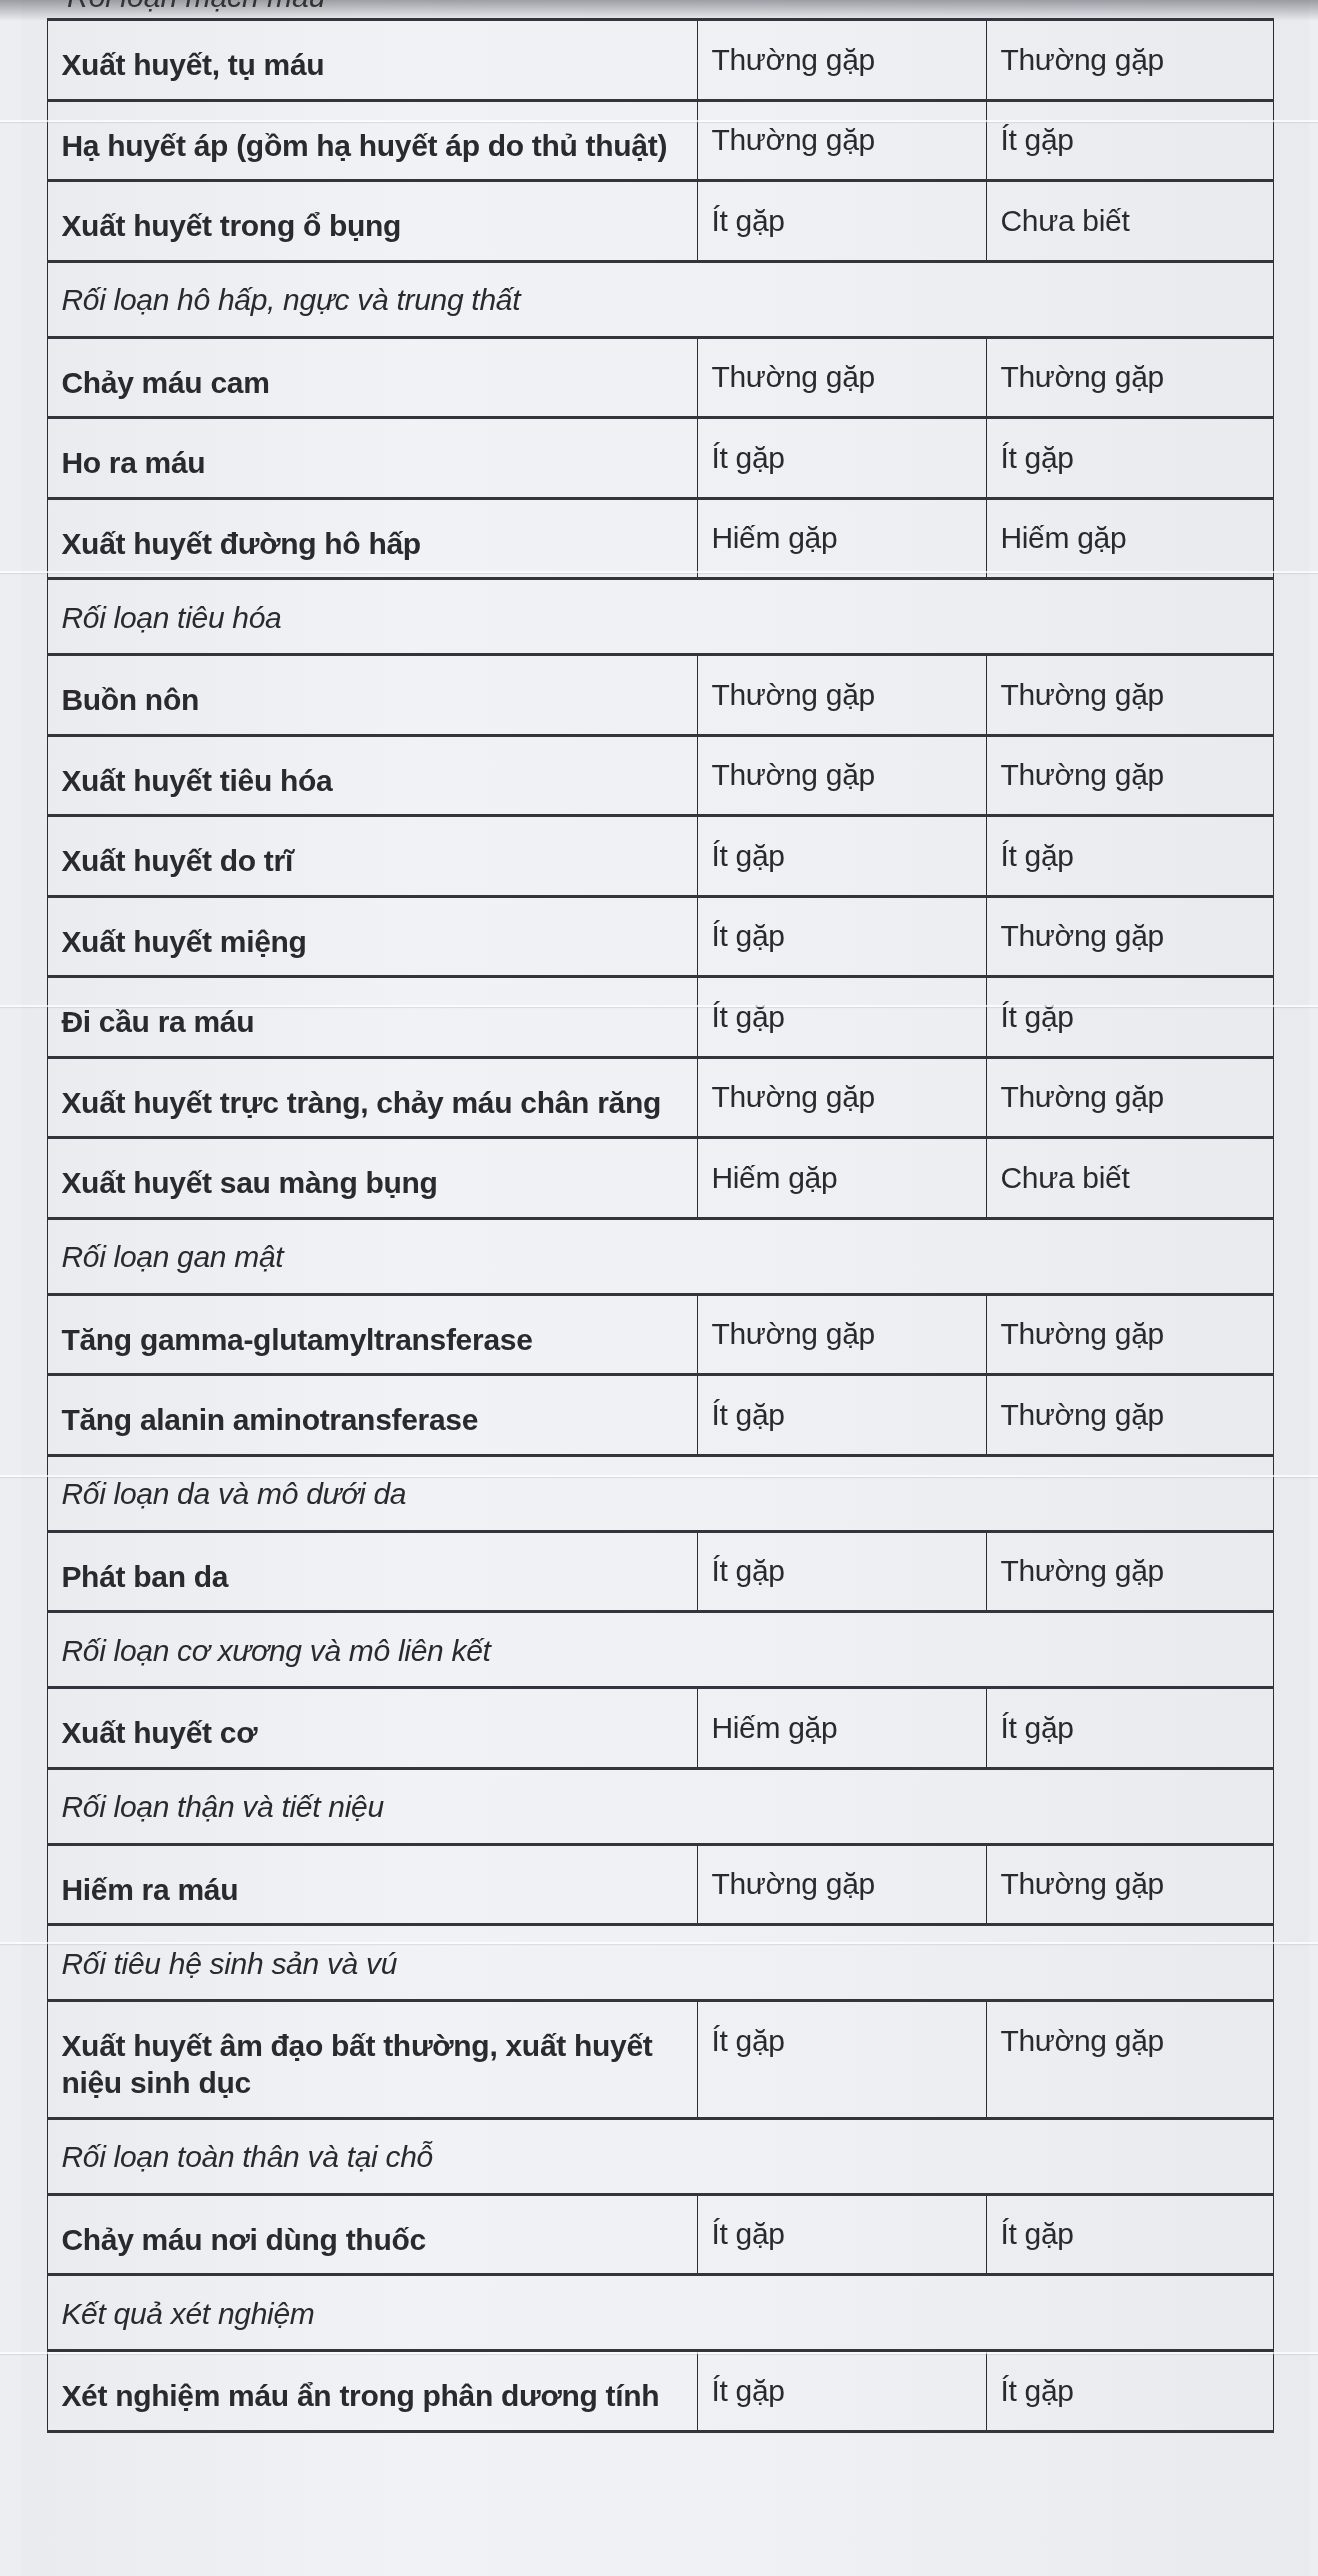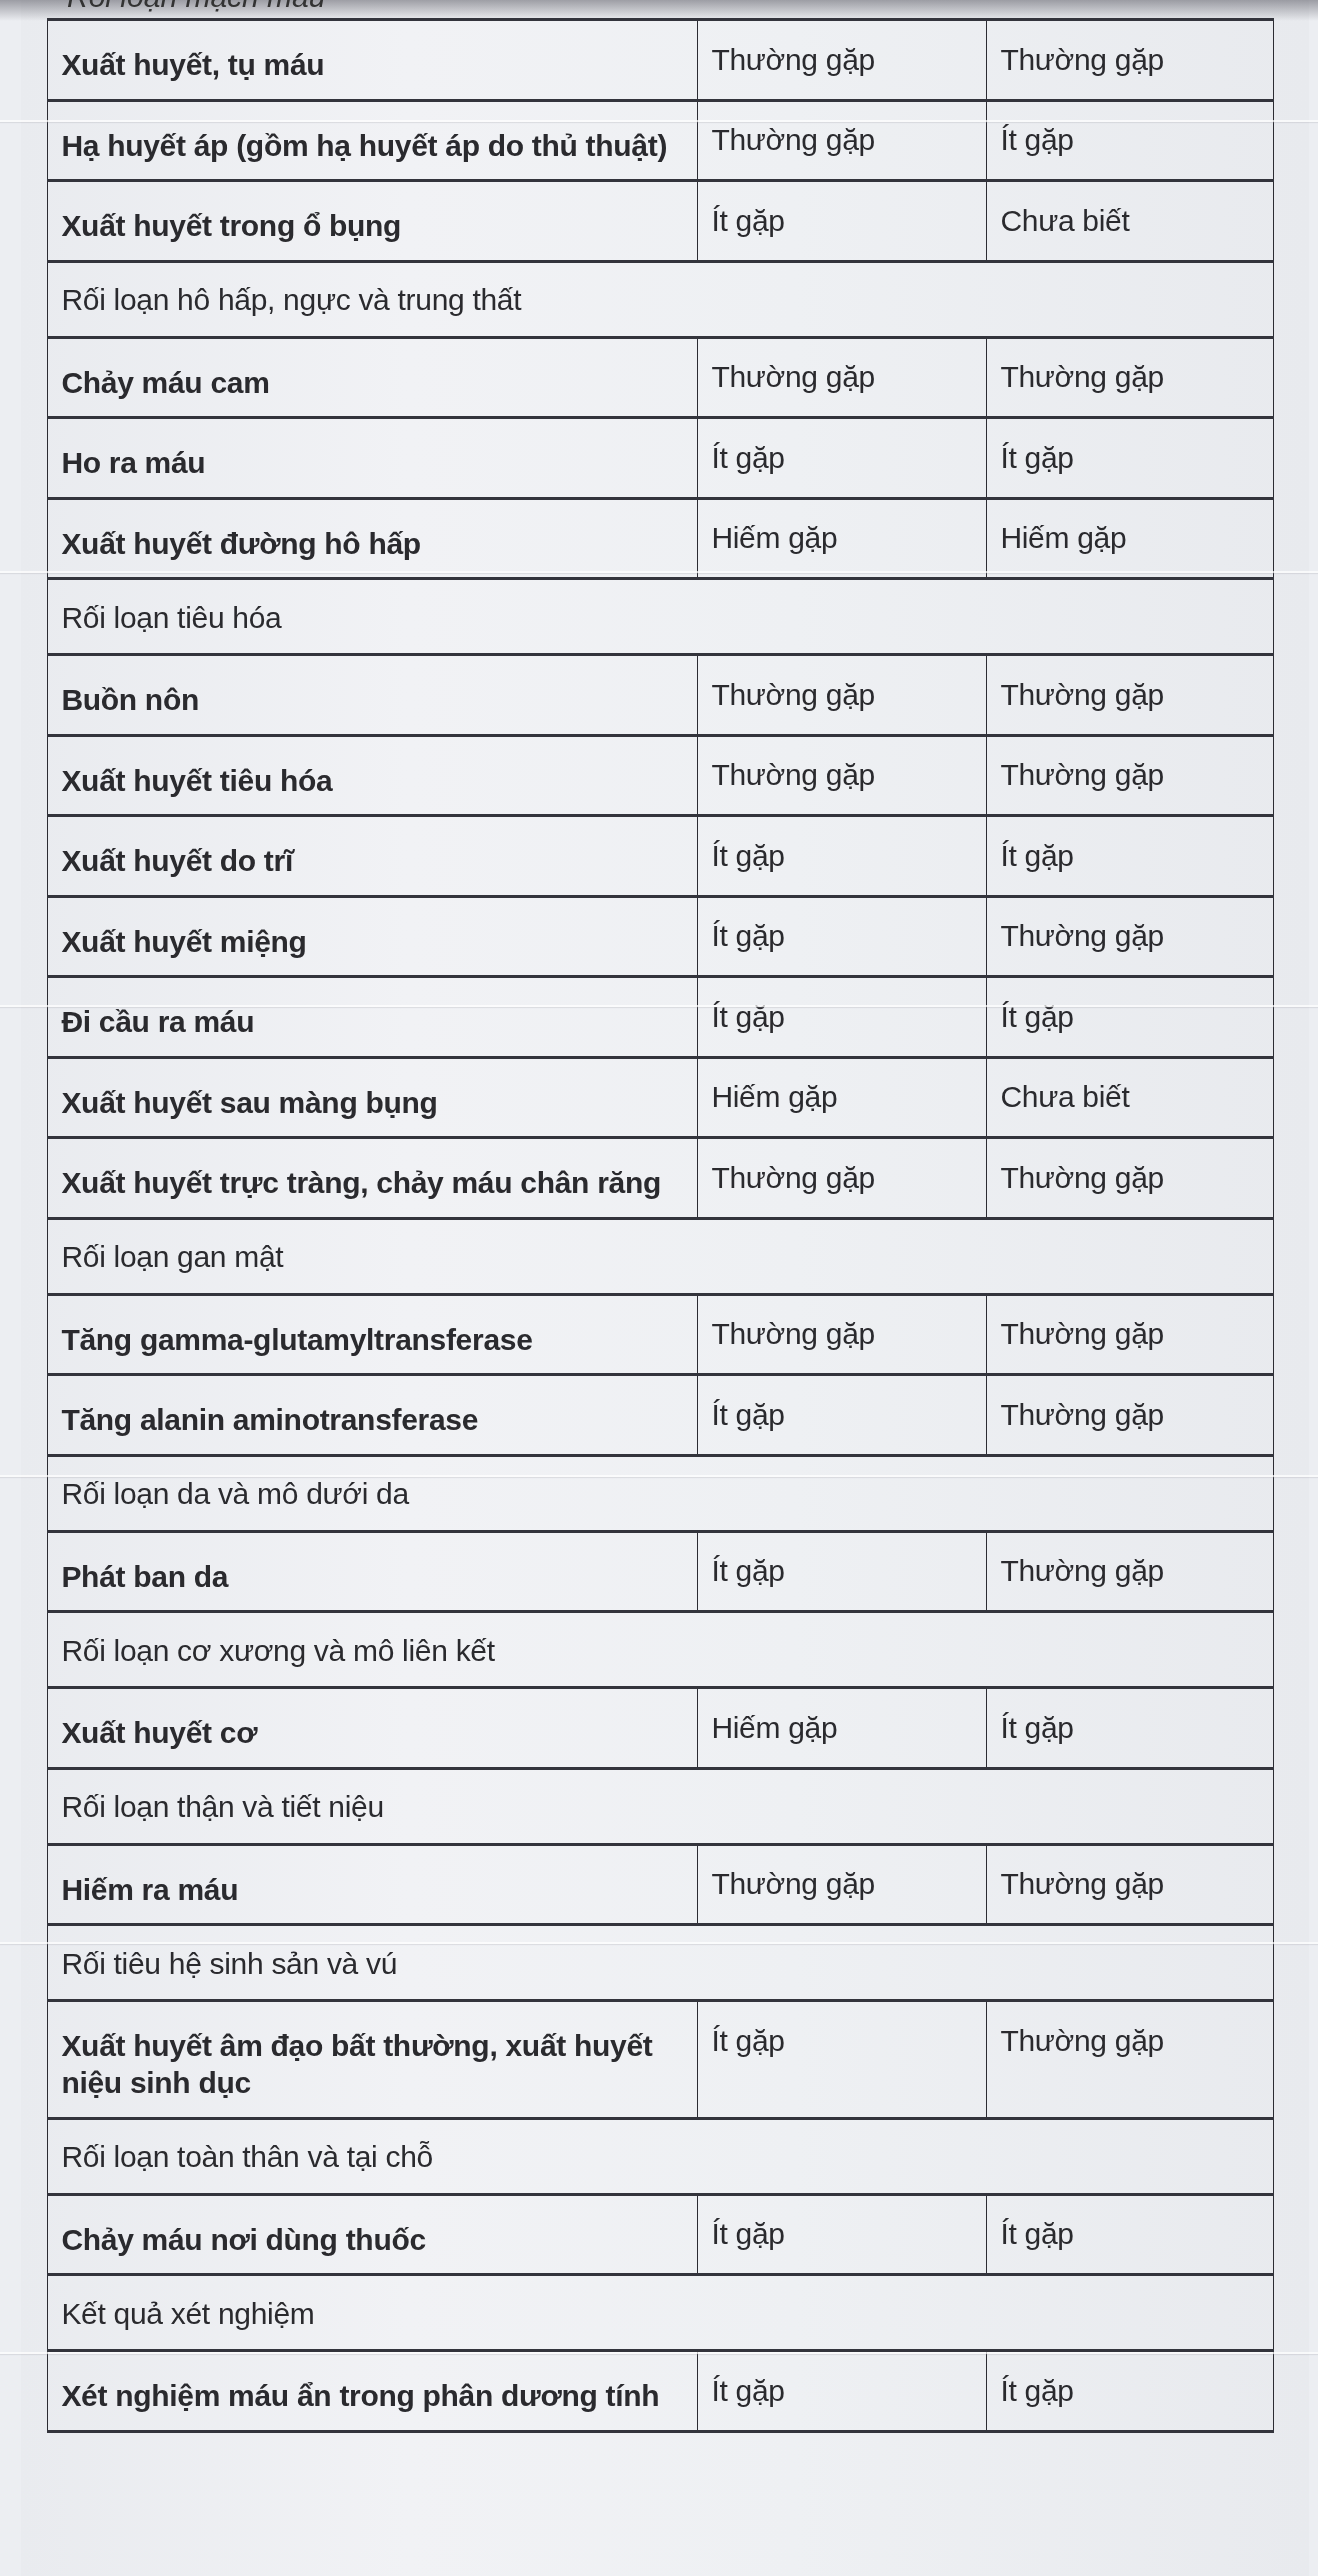--- a/index.html
+++ b/index.html
@@ -33,21 +33,21 @@
     border-right: 1.5px solid #2c2c33;
     border-top: 3.1px solid #33343c;
     border-bottom: 3.1px solid #33343c;
     font-size: 30px; line-height: 37px;
     vertical-align: top;
     padding: 19.6px 13.4px 15.5px 13.4px;
     letter-spacing: -0.3px;
   }
   table.ae td.term { padding-top: 25px; font-weight: bold; }
   table.ae tr.section td {
-    padding-top: 18.5px; padding-bottom: 17.5px;
+    font-style: italic; padding-top: 18.5px; padding-bottom: 17.5px;
   }
   .fold {
     position: absolute; left: 0; width: 1319px; height: 1.5px;
     background: rgba(255,255,255,0.7); box-shadow: 0 1px 1px rgba(150,150,160,0.25);
   }
 </style>
 </head>
 <body>
 
 <div class="paper"></div>
@@ -116,28 +116,28 @@
         <td class="term">Xuất huyết miệng</td>
         <td>Ít gặp</td>
         <td>Thường gặp</td>
       </tr>
       <tr>
         <td class="term">Đi cầu ra máu</td>
         <td>Ít gặp</td>
         <td>Ít gặp</td>
       </tr>
       <tr>
+        <td class="term">Xuất huyết trực tràng, chảy máu chân răng</td>
+        <td>Thường gặp</td>
+        <td>Thường gặp</td>
+      </tr>
+      <tr>
         <td class="term">Xuất huyết sau màng bụng</td>
         <td>Hiếm gặp</td>
         <td>Chưa biết</td>
-      </tr>
-      <tr>
-        <td class="term">Xuất huyết trực tràng, chảy máu chân răng</td>
-        <td>Thường gặp</td>
-        <td>Thường gặp</td>
       </tr>
       <tr class="section">
         <td colspan="3">Rối loạn gan mật</td>
       </tr>
       <tr>
         <td class="term">Tăng gamma-glutamyltransferase</td>
         <td>Thường gặp</td>
         <td>Thường gặp</td>
       </tr>
       <tr>

